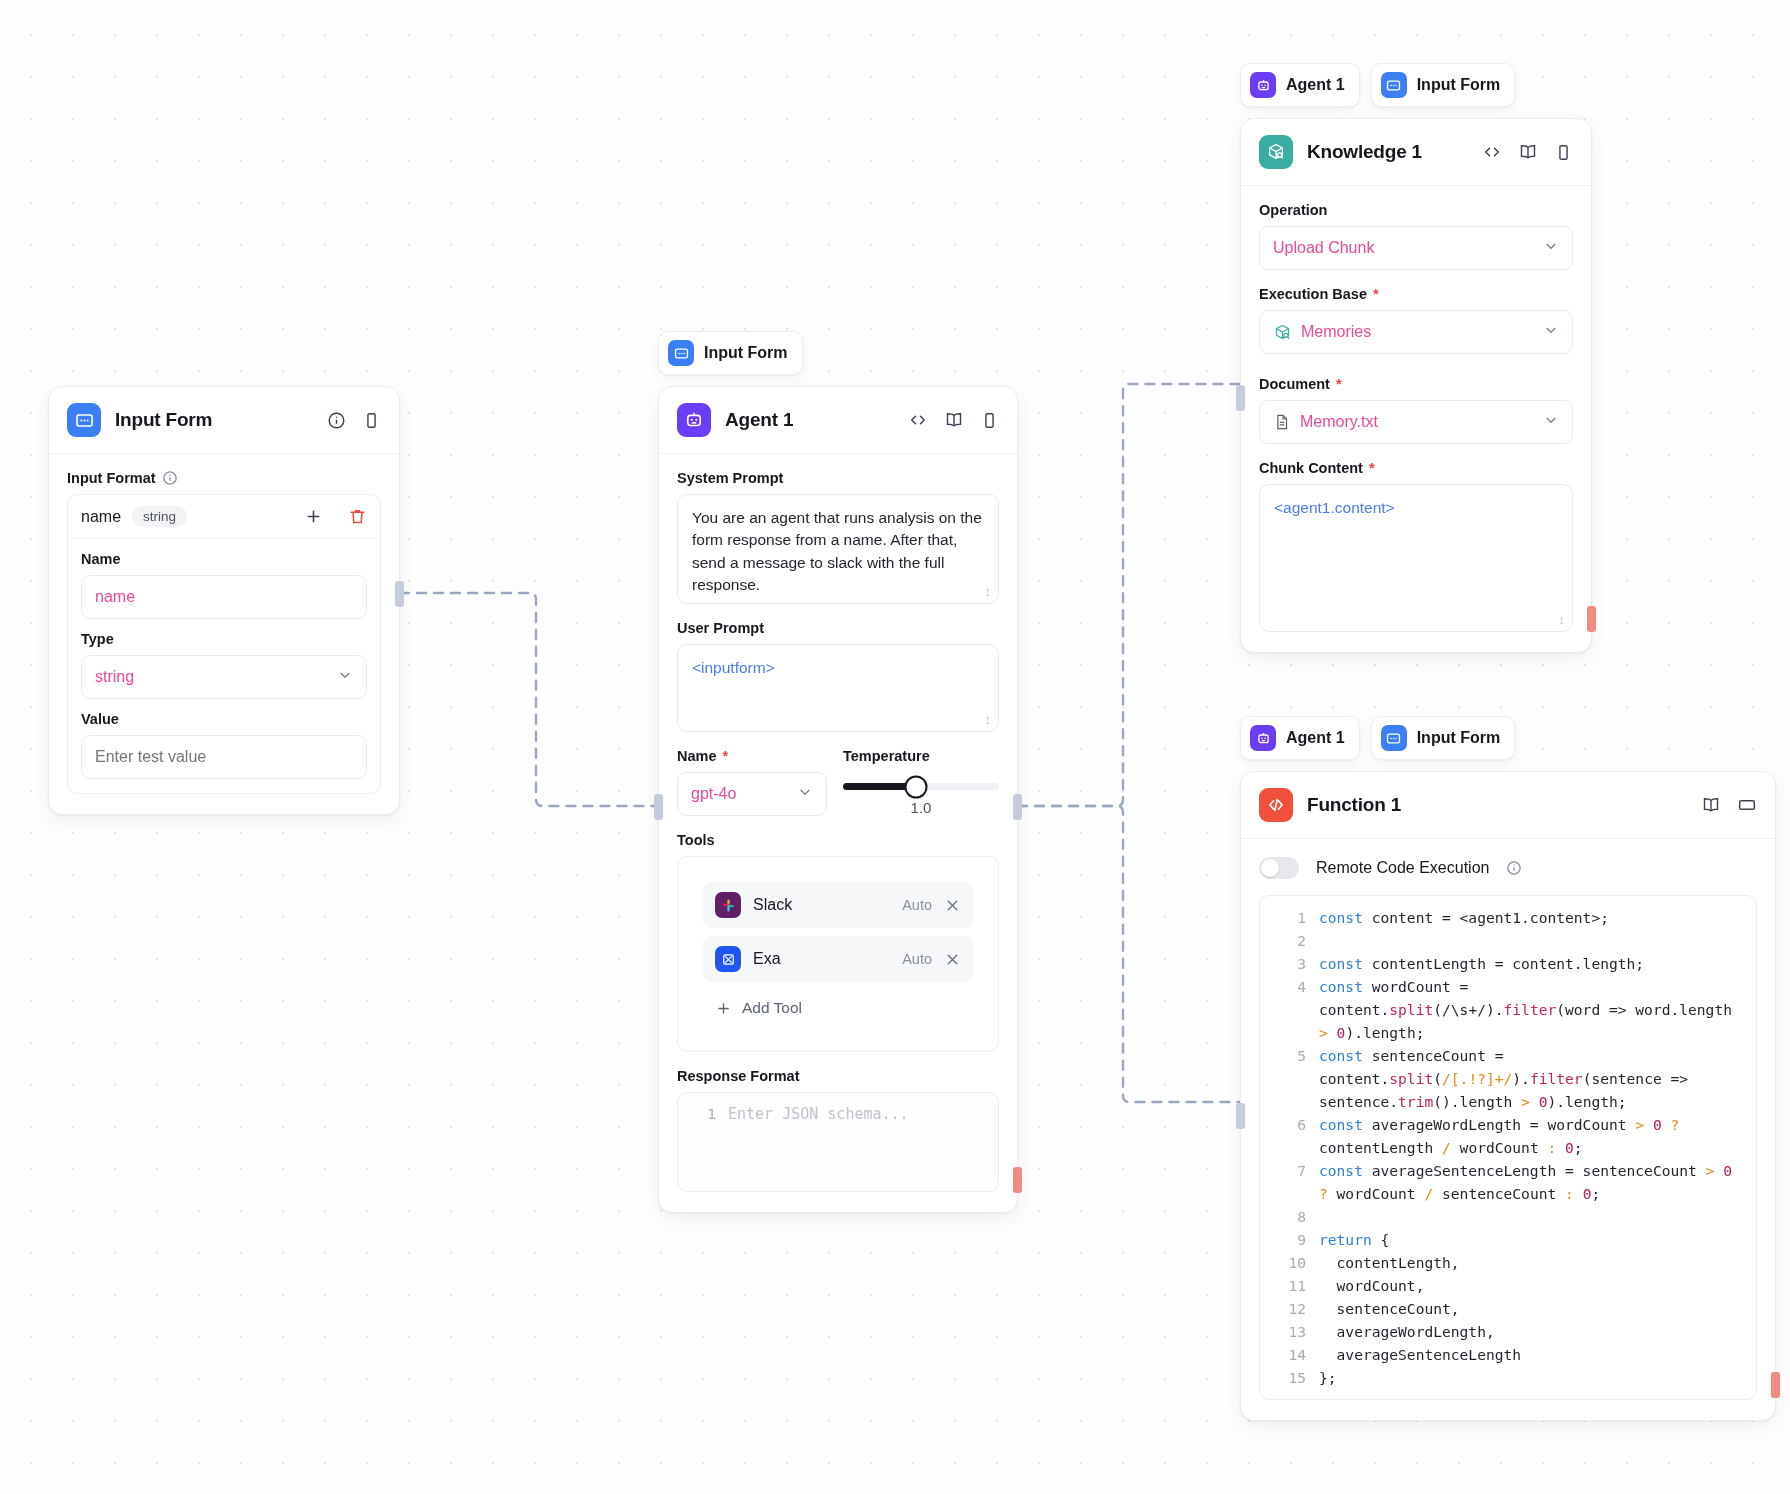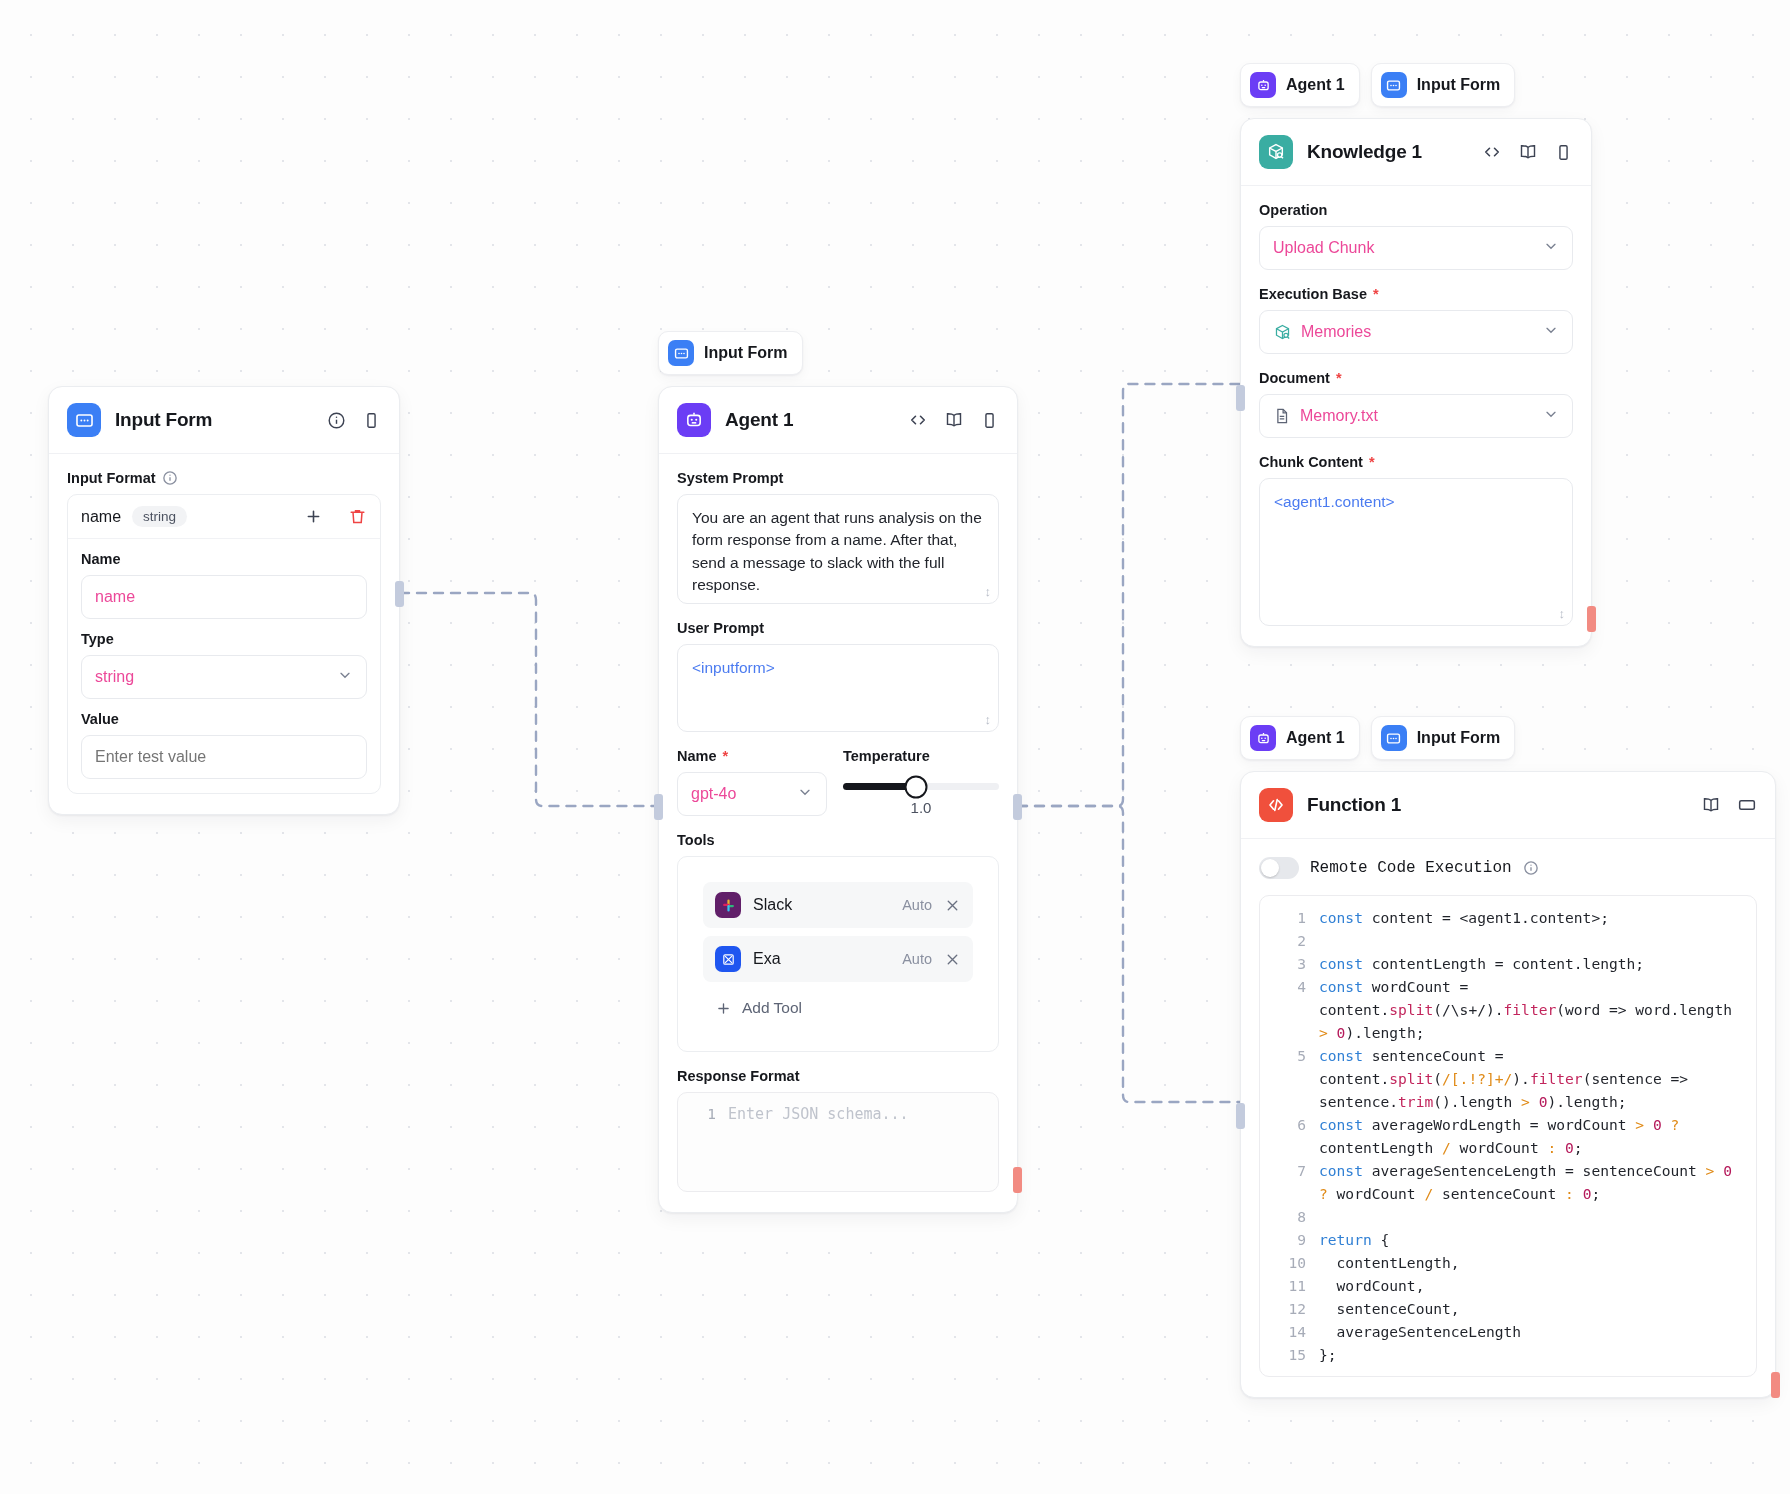--- a/index.html
+++ b/index.html
@@ -132,21 +132,21 @@
     padding: 10px 0 10px 0; overflow: hidden;
   }
   .code-line { display: flex; font-family: "DejaVu Sans Mono", monospace; font-size: 14.6px; line-height: 23px; }
   .ln { width: 46px; flex: none; text-align: right; padding-right: 13px; color: #a7acb8; user-select: none; }
   .code-txt { flex: 1; padding-right: 16px; color: #1f2229; white-space: pre-wrap; word-break: break-word; }
   .k { color: #2f7fd4; }    
   .fn { color: #c2255c; }   
   .re { color: #e08b18; }   
   .num { color: #b5195a; }
 
-  .rce-row { display: flex; align-items: center; gap: 11px; padding: 2px 0 16px; font-family: Liberation Mono, monospace; }
+  .rce-row { display: flex; align-items: center; gap: 17px; padding: 2px 0 16px; }
   .toggle { width: 40px; height: 22px; border-radius: 12px; background: #e6e8ec; position: relative; flex: none; }
   .toggle .dot { position: absolute; left: 2px; top: 2px; width: 18px; height: 18px; border-radius: 50%; background: #fff; box-shadow: 0 1px 2px rgba(0,0,0,.18); }
   .rce-label { font-size: 16px; color: #16181d; }
 
   .json-wrap { border: 1px solid #ececef; border-radius: 10px; background: #fdfdfd; height: 100px; display: flex; padding-top: 10px; box-sizing: border-box; }
   .json-gutter { width: 38px; text-align: right; padding-right: 12px; color: #a7acb8; font-family: "DejaVu Sans Mono", monospace; font-size: 14.5px; line-height: 22px; }
   .json-ph { font-family: "DejaVu Sans Mono", monospace; font-size: 15px; color: #bfc3cc; line-height: 22px; }
 
   .info-i { width: 16px; height: 16px; }
 </style>
@@ -462,21 +462,21 @@
           </svg>
         </span>
         <span>Memories</span>
         <span class="chev">
           <svg width="16" height="16" viewBox="0 0 24 24" fill="none" stroke="currentColor" stroke-width="2" stroke-linecap="round">
               <path d="M6 9.5l6 6 6-6"></path>
             </svg>
         </span>
       </div>
 
-      <div class="fld" style="margin-top:16px;">
+      <div class="fld" style="margin-top:22px;">
         <span>Document</span>
         <span class="req">*</span>
       </div>
       <div class="select">
         <span style="display:flex;">
           <svg width="18" height="18" viewBox="0 0 24 24" fill="none" stroke="#5d6475" stroke-width="1.7">
             <path d="M6.5 3.2h7l4.5 4.5v13.1h-11.5z"></path>
               <path d="M13.5 3.2v4.5h4.5"></path>
               <path d="M9 12.5h6M9 15.8h6"></path>
           </svg>
@@ -610,20 +610,24 @@
           </div>
           <div class="code-line">
             <div class="ln">11</div>
             <div class="code-txt">  wordCount,</div>
           </div>
           <div class="code-line">
             <div class="ln">12</div>
             <div class="code-txt">  sentenceCount,</div>
           </div>
           <div class="code-line">
+            <div class="ln">13</div>
+            <div class="code-txt">  averageWordLength,</div>
+          </div>
+          <div class="code-line">
             <div class="ln">14</div>
             <div class="code-txt">  averageSentenceLength</div>
           </div>
           <div class="code-line">
             <div class="ln">15</div>
             <div class="code-txt">};</div>
           </div>
         </div>
     </div>
 

